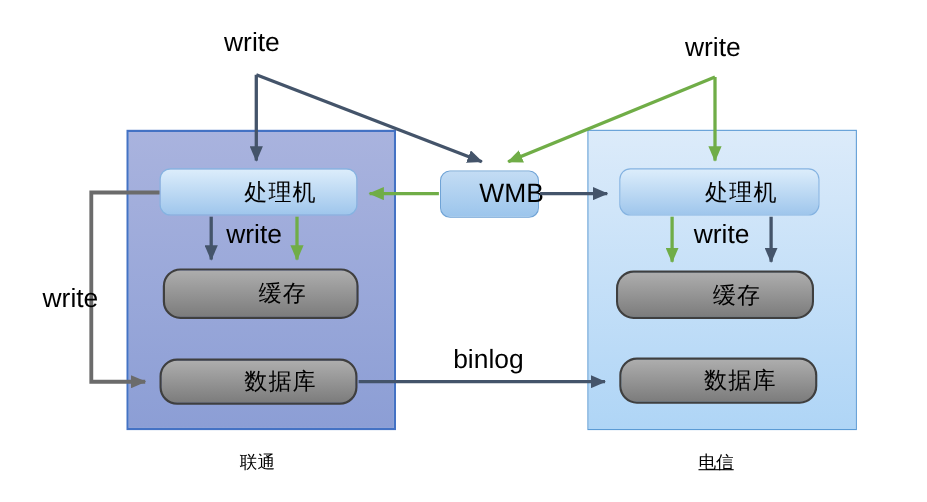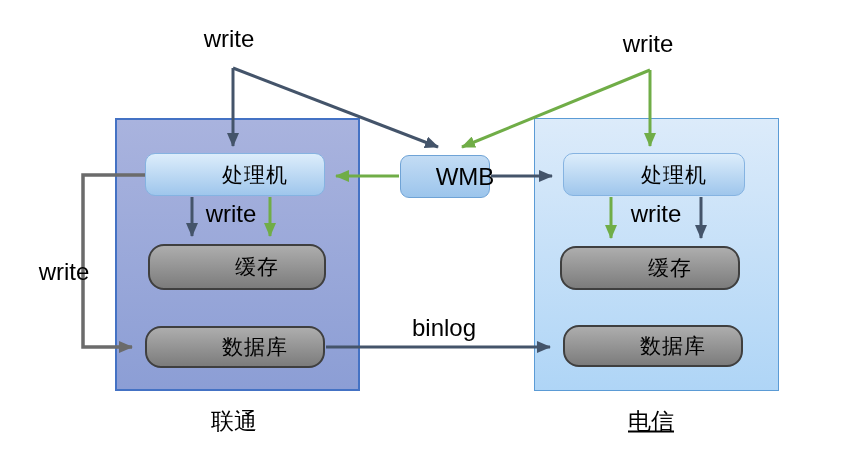--- a/index.html
+++ b/index.html
@@ -33,21 +33,21 @@
   .node.wmb{
     background:linear-gradient(180deg,#c3dcf4 0%,#9cc5ec 100%);
     border:1.5px solid #6fa3d6;border-radius:9px;font-size:24px;letter-spacing:0;
   }
   .lbl{
     position:absolute;transform:translate(-50%,-50%);white-space:nowrap;
     font-size:24px;color:#000;
   }
   .panel-title{
     position:absolute;transform:translate(-50%,-50%);white-space:nowrap;
-    font-size:23px;font-family:"Liberation Serif","DejaVu Serif",serif;color:#000;
+    font-size:16px;font-family:"Liberation Serif","DejaVu Serif",serif;color:#000;
   }
   svg.arrows{position:absolute;left:0;top:0;pointer-events:none;}
   .s-dark{stroke:var(--dark-arrow,#44546A);}
   .s-green{stroke:var(--green-arrow,#70AD47);}
   .s-gray{stroke:var(--gray-arrow,#6B6B6B);}
   .f-dark{fill:var(--dark-arrow,#44546A);}
   .f-green{fill:var(--green-arrow,#70AD47);}
   .f-gray{fill:var(--gray-arrow,#6B6B6B);}
 </style>
 </head>

